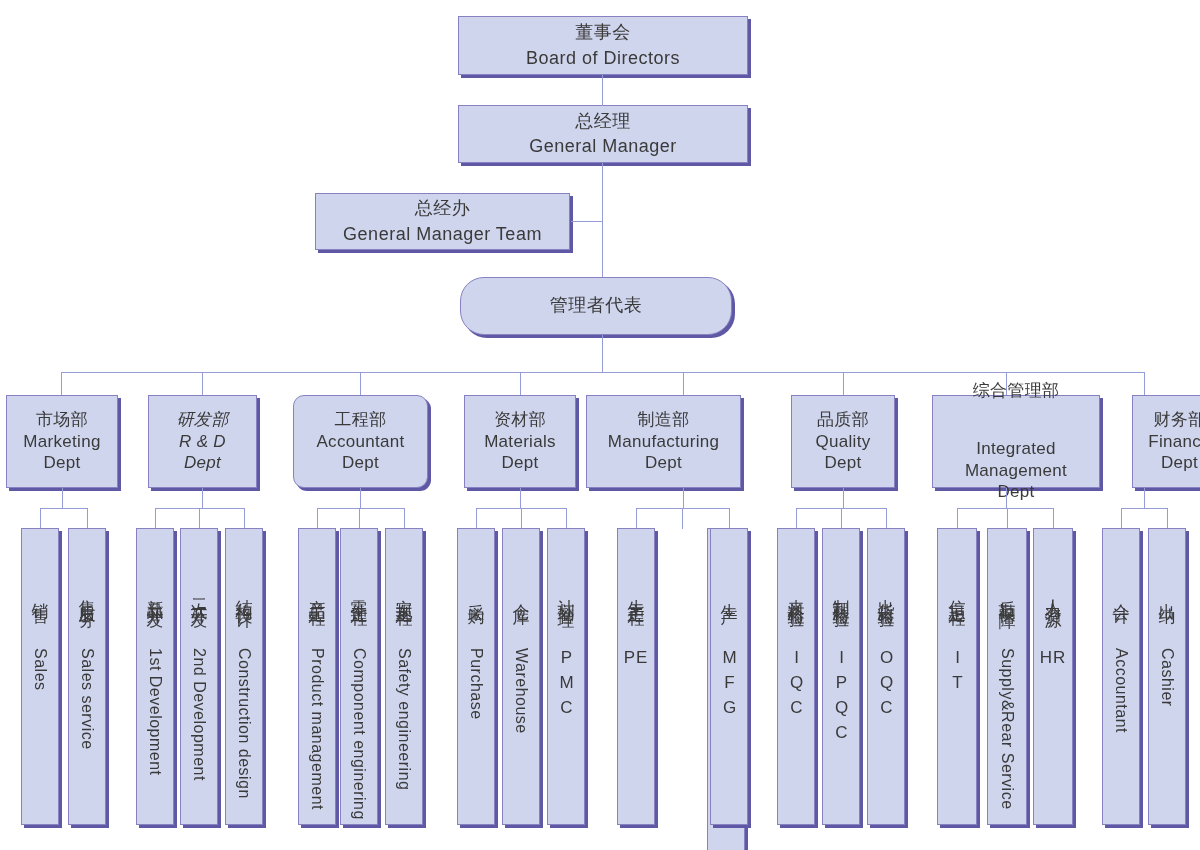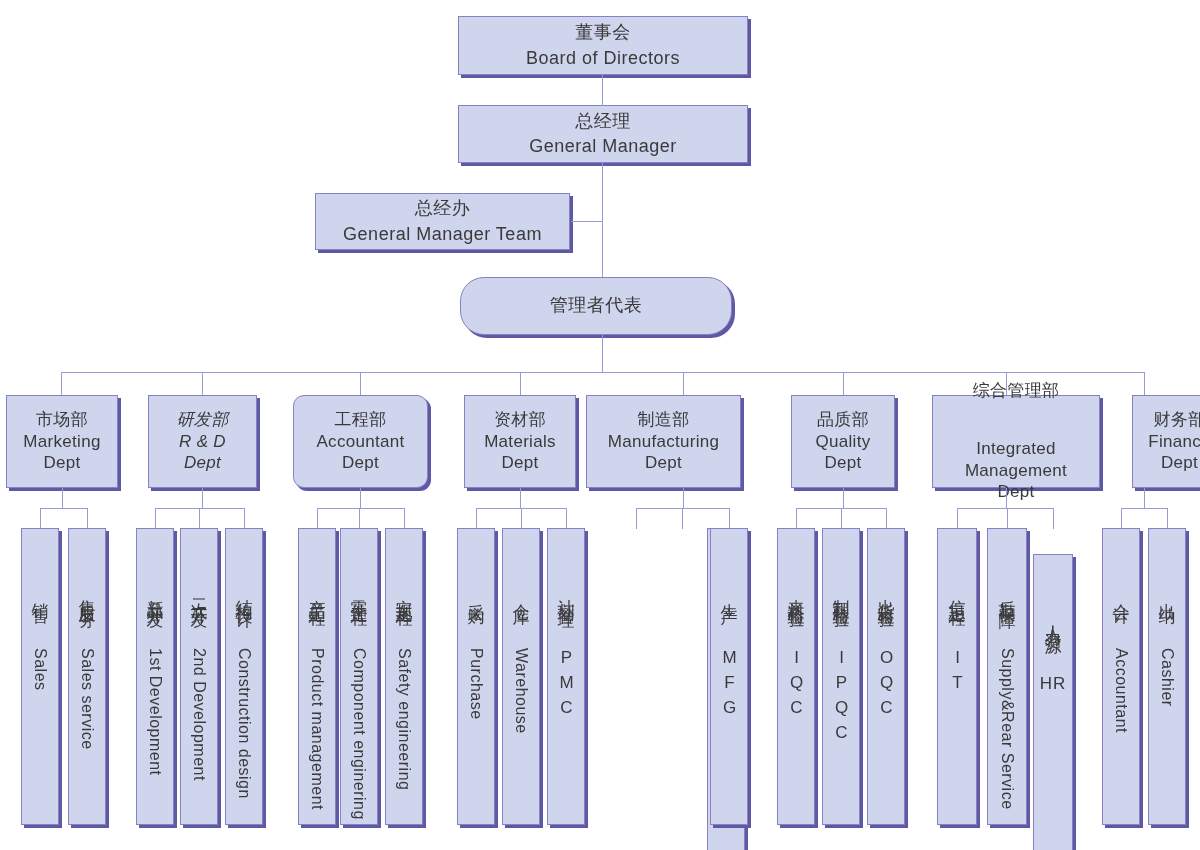--- a/index.html
+++ b/index.html
@@ -196,20 +196,24 @@
   </div>
   <div class="box vbox" style="left:502px;top:528px;width:38px;height:297px;">
     <span class="vcn">仓库</span>
     <span class="ven rot">Warehouse</span>
   </div>
   <div class="box vbox" style="left:547px;top:528px;width:38px;height:297px;">
     <span class="vcn">计划管理</span>
     <span class="ven upright">PMC</span>
   </div>
 
+  <div class="box vbox" style="left:617px;top:528px;width:38px;height:297px;">
+    <span class="vcn">生产工程</span>
+    <span class="ven horiz">PE</span>
+  </div>
   <div class="box vbox" style="left:663px;top:528px;width:38px;height:342px;margin-left:44px;">
     <span class="vcn">工业工程</span>
     <span class="ven horiz">IE</span>
   </div>
   <div class="box vbox" style="left:710px;top:528px;width:38px;height:297px;">
     <span class="vcn">生产</span>
     <span class="ven upright">MFG</span>
   </div>
 
   <div class="box vbox" style="left:777px;top:528px;width:38px;height:297px;">
@@ -226,21 +230,21 @@
   </div>
 
   <div class="box vbox" style="left:937px;top:528px;width:40px;height:297px;">
     <span class="vcn">信息工程</span>
     <span class="ven upright">IT</span>
   </div>
   <div class="box vbox" style="left:987px;top:528px;width:40px;height:297px;">
     <span class="vcn">后勤保障</span>
     <span class="ven rot">Supply&amp;Rear Service</span>
   </div>
-  <div class="box vbox" style="left:1033px;top:528px;width:40px;height:297px;margin-top:26px;">
+  <div class="box vbox" style="left:1033px;top:528px;width:40px;height:297px;">
     <span class="vcn">人力资源</span>
     <span class="ven horiz">HR</span>
   </div>
 
   <div class="box vbox" style="left:1102px;top:528px;width:38px;height:297px;">
     <span class="vcn">会计</span>
     <span class="ven rot">Accountant</span>
   </div>
   <div class="box vbox" style="left:1148px;top:528px;width:38px;height:297px;">
     <span class="vcn">出纳</span>

